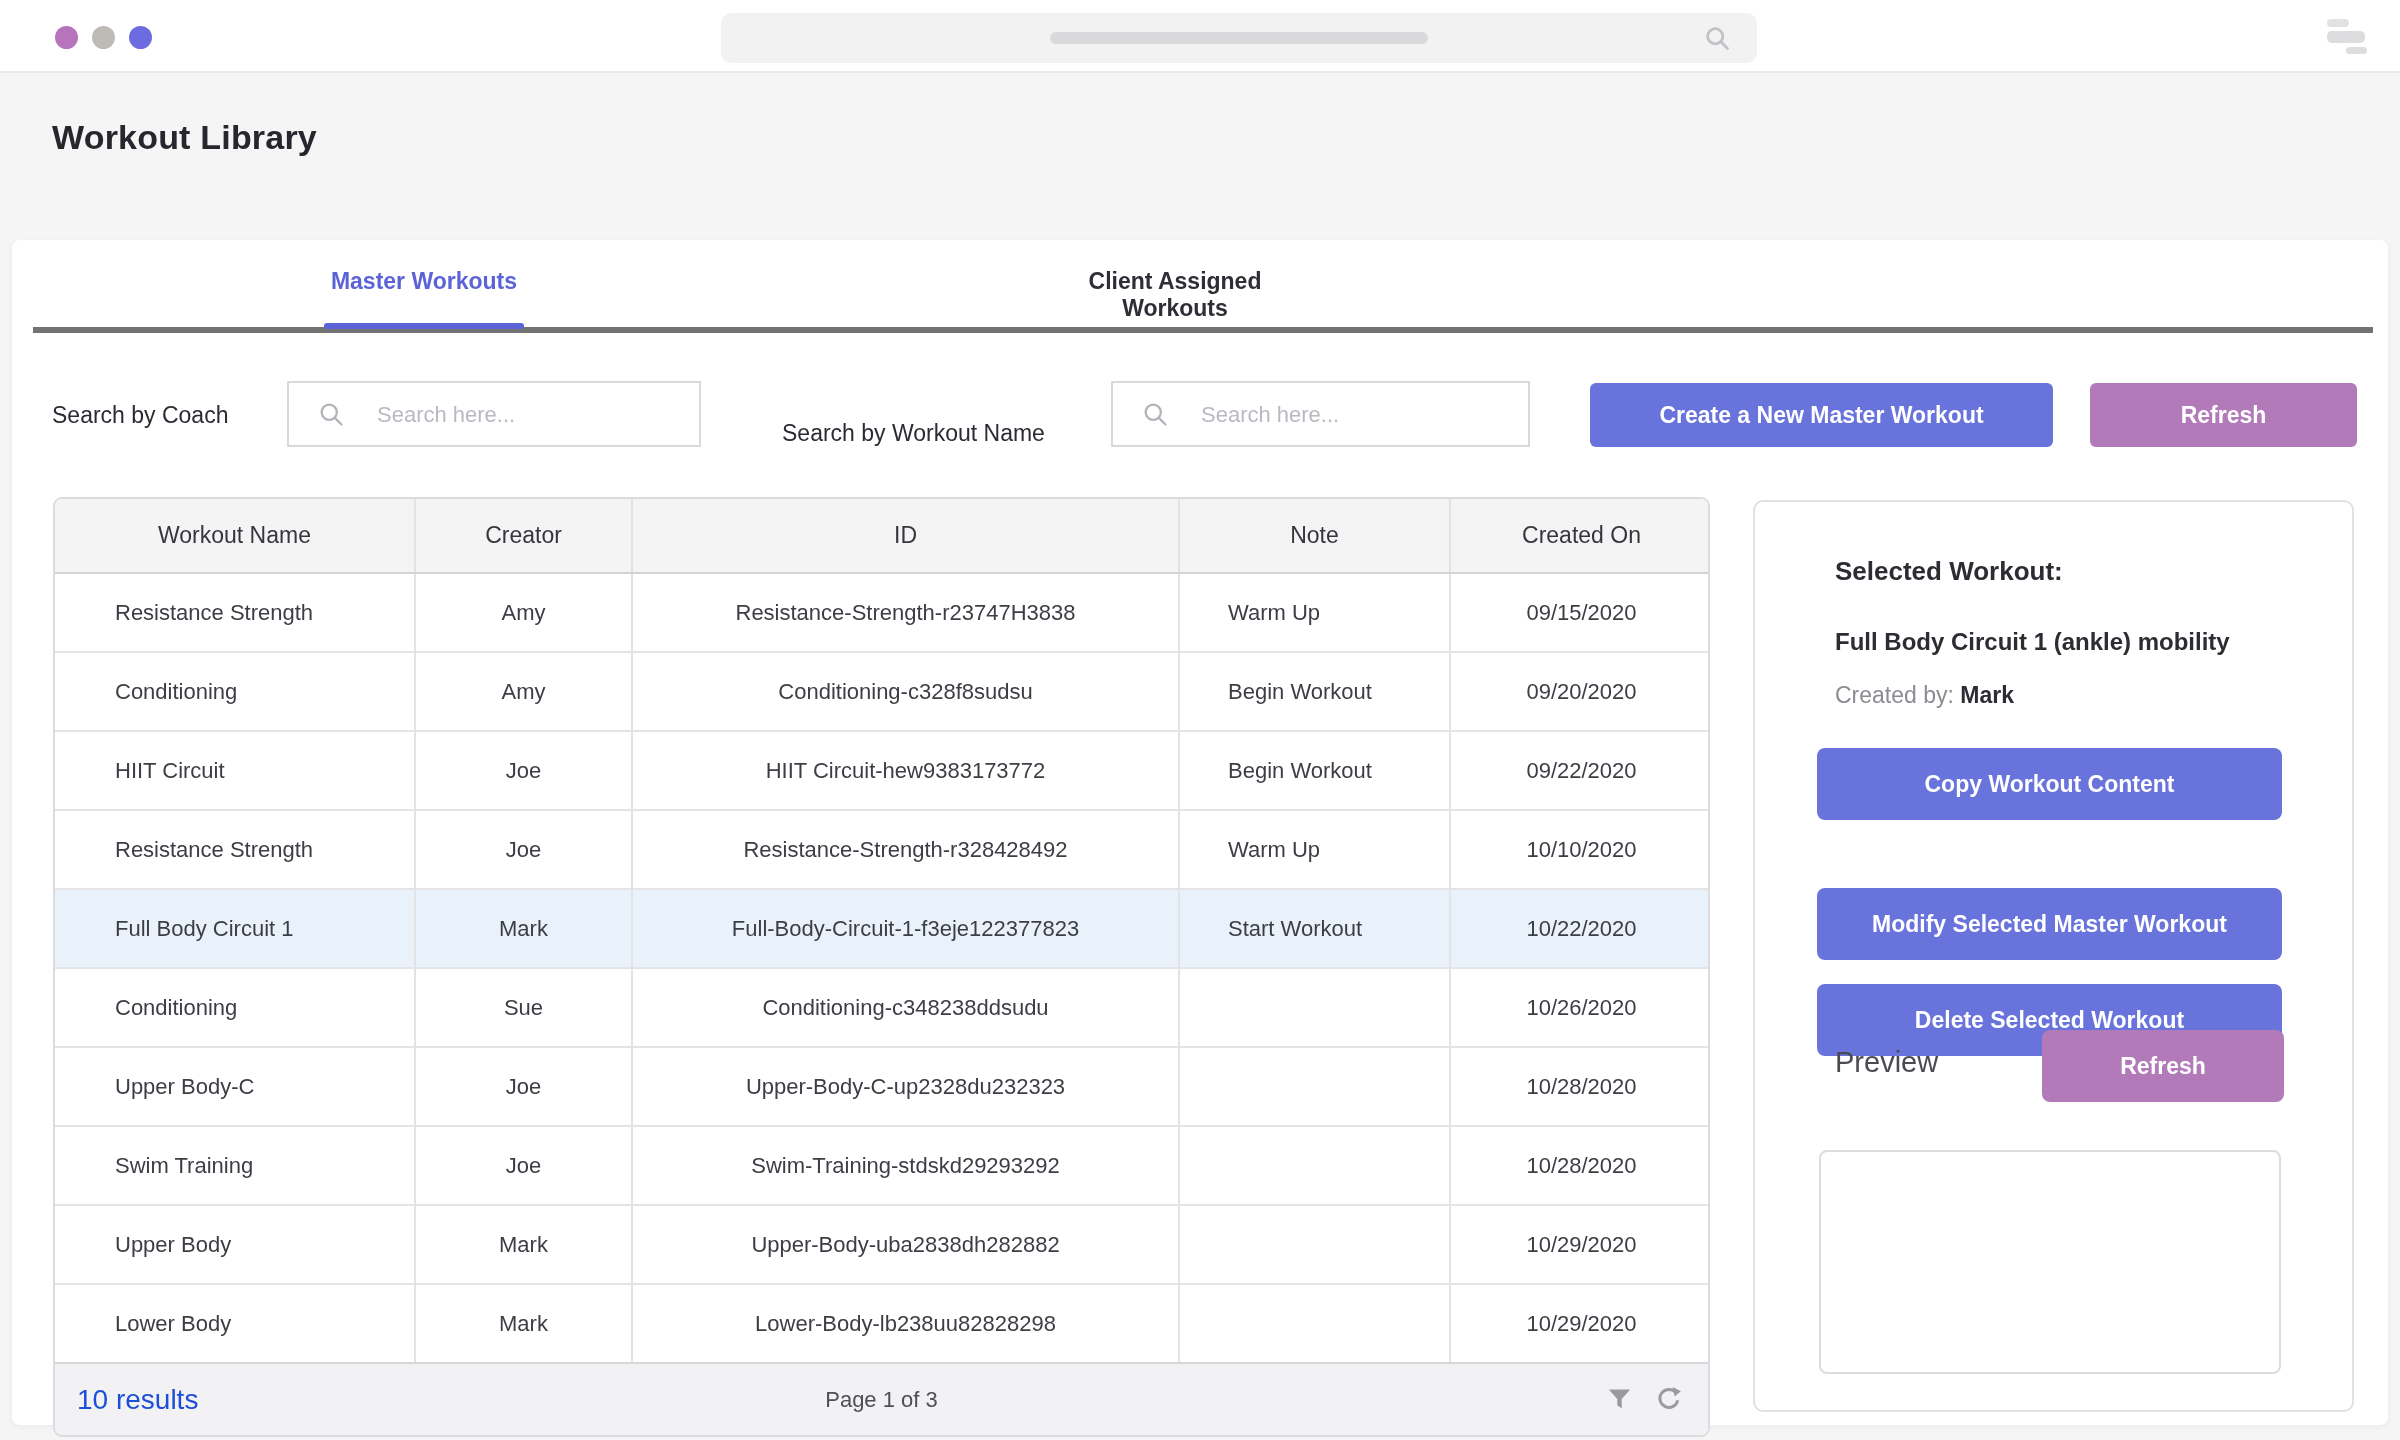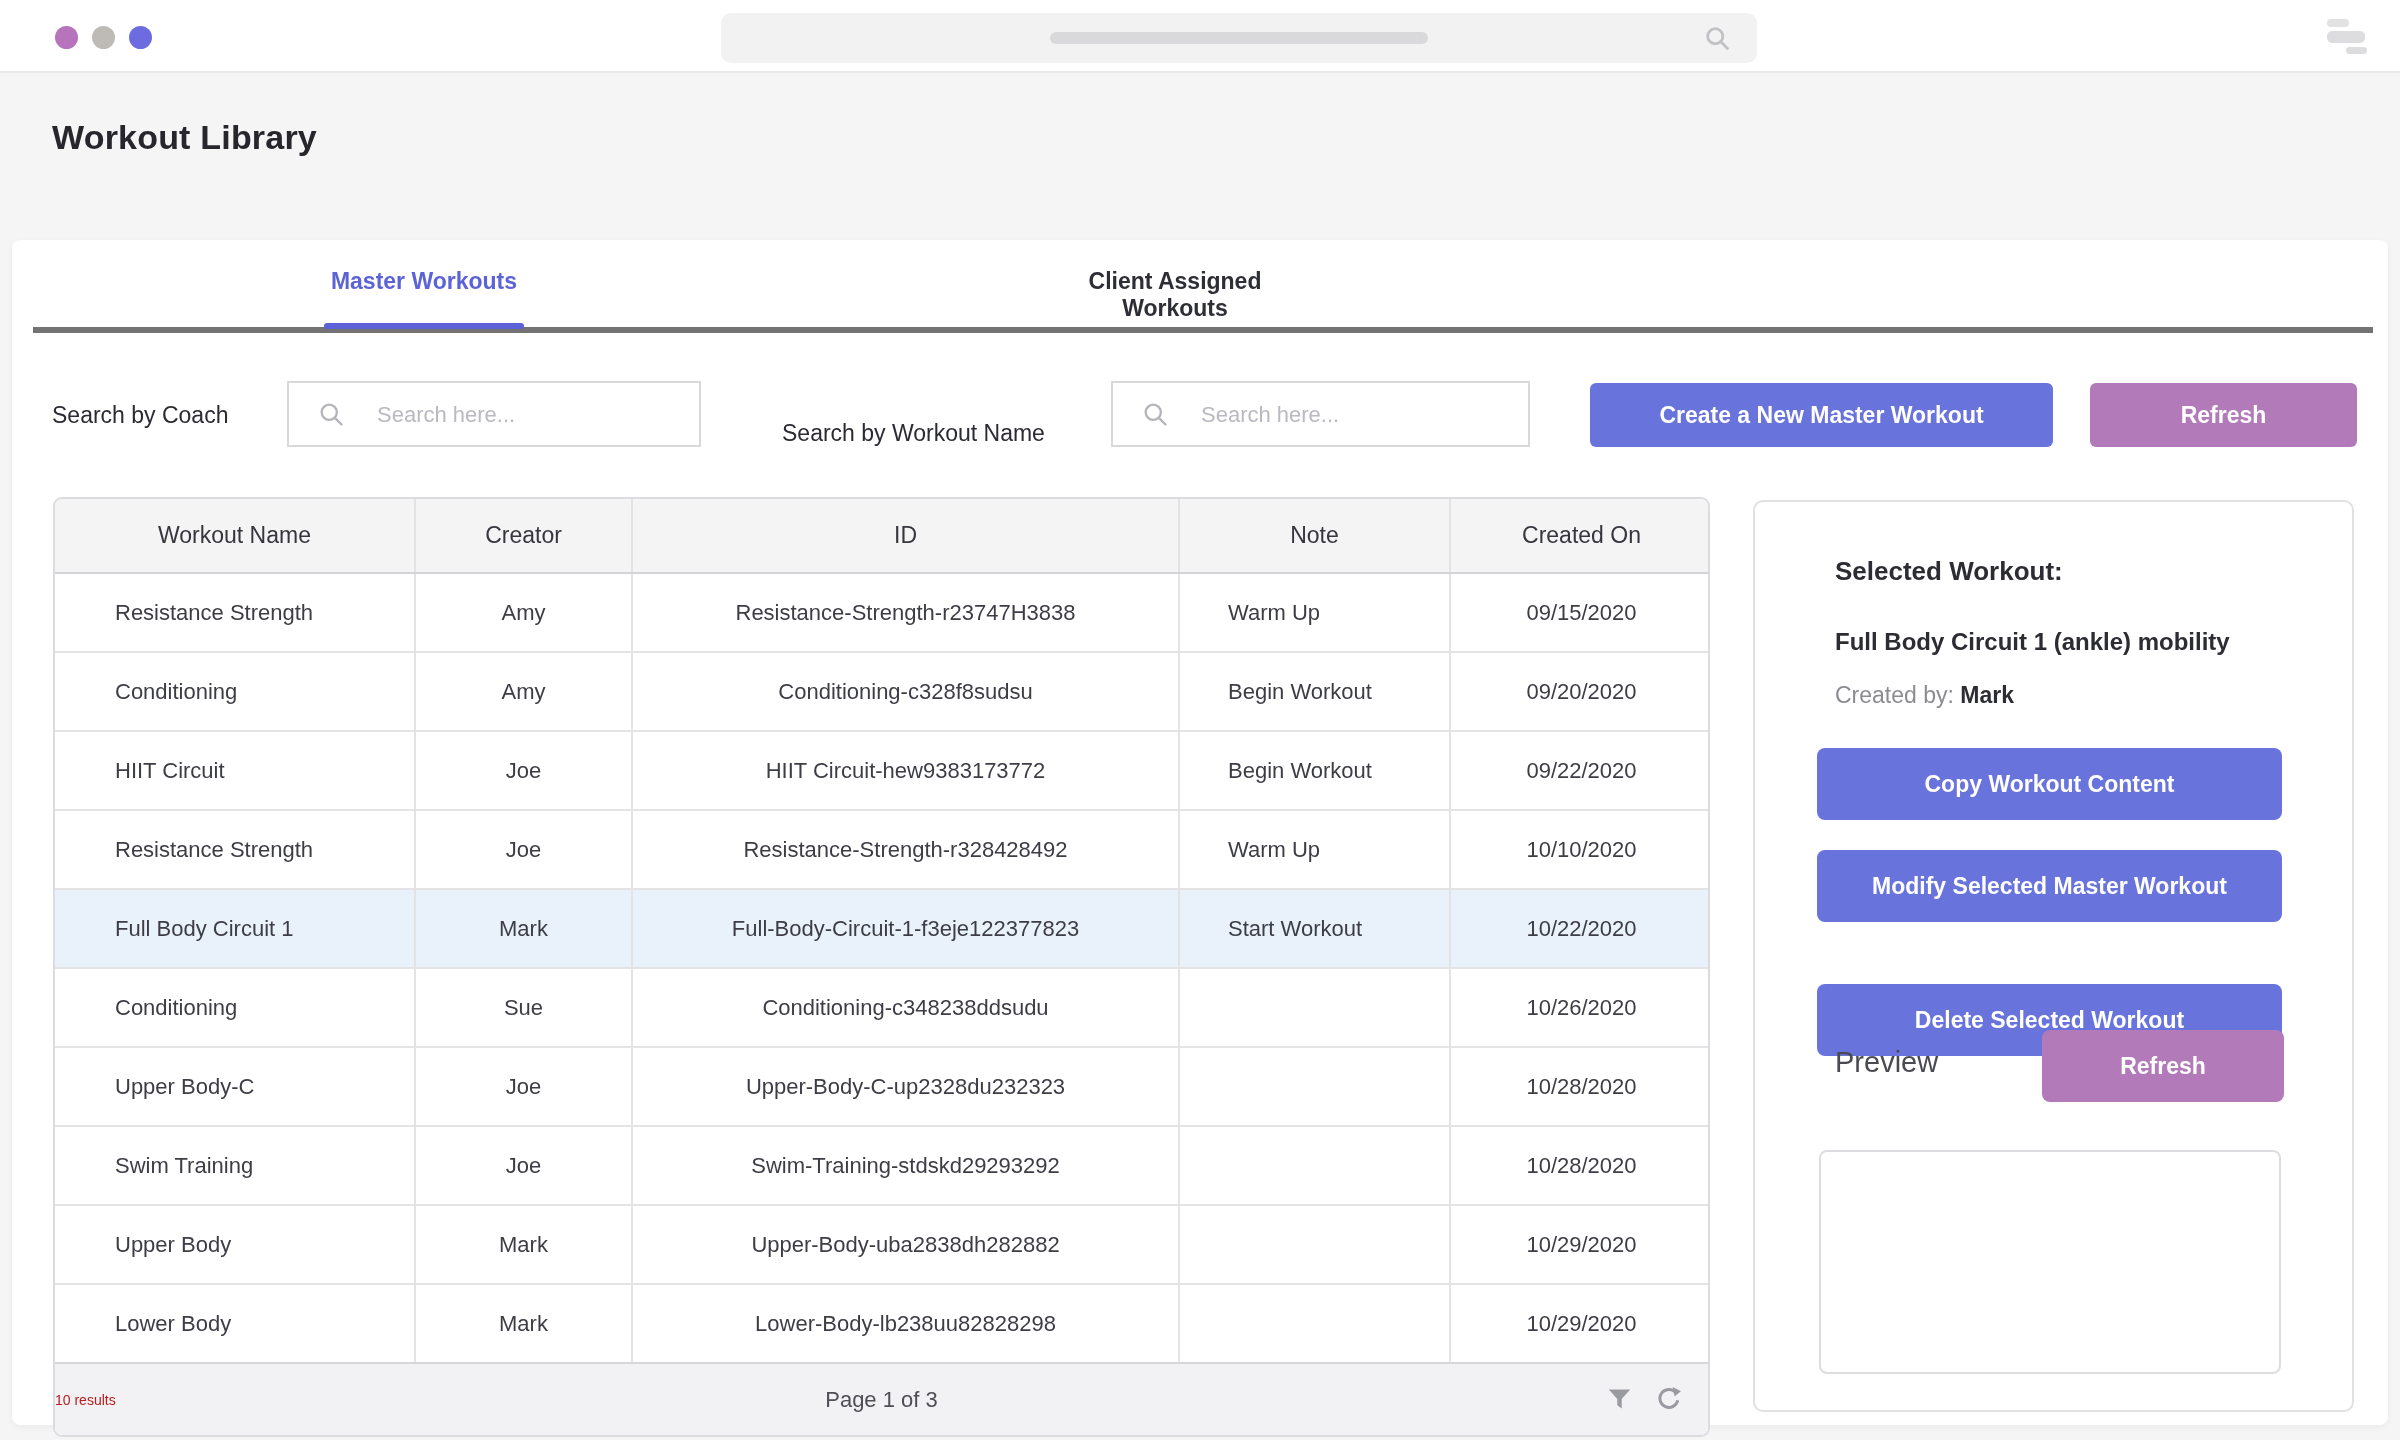--- a/index.html
+++ b/index.html
@@ -54,35 +54,35 @@
   th{height:71px;background:#f4f4f5;font-size:23px;font-weight:500;color:#36363e;border-bottom:2px solid #d4d4d8;}
   th,td{border-right:2px solid #e3e3e6;text-align:center;}
   th:last-child,td:last-child{border-right:none;}
   td{height:75px;font-size:22px;color:#3d3d45;}
   tbody tr + tr td{border-top:2px solid #e4e4e7;}
   td:first-child{text-align:left;padding-left:60px;}
   td:nth-child(4){text-align:left;padding-left:48px;}
   tbody tr.selected td{background:var(--selected-row-bg,#E9F1FA);}
   tbody tr{cursor:pointer;}
   .table-footer{position:relative;height:71px;background:#f2f2f4;border-top:2px solid #d7d7da;display:flex;align-items:center;}
-  .footer-results{font-size:14px;color:#b91c1c;}
+  .footer-results{margin-left:22px;font-size:28px;color:#1d4ed8;}
   .footer-page{position:absolute;left:50%;transform:translateX(-50%);font-size:22px;color:#4e4e56;}
   .footer-icons{margin-left:auto;margin-right:26px;display:flex;gap:22px;align-items:center;}
   .footer-icons svg{cursor:pointer;}
 
   
   .panel{position:absolute;left:1741px;top:260px;width:601px;height:912px;border:2px solid #e1e1e4;border-radius:10px;box-sizing:border-box;background:#fff;}
   .panel-heading{position:absolute;left:80px;top:54px;font-size:26px;font-weight:700;color:#2c2c33;}
   .panel-workout{position:absolute;left:80px;top:126px;font-size:24px;font-weight:600;color:#2c2c33;}
   .panel-createdby{position:absolute;left:80px;top:180px;font-size:23px;}
   .createdby-label{color:#8b8b92;}
   .createdby-value{color:#2c2c33;font-weight:600;}
   .panel-btn{position:absolute;left:62px;width:465px;height:72px;border-radius:8px;background:var(--accent-indigo,#6973DC);font-size:23px;}
   .btn-copy{top:246px;}
-  .btn-modify{top:348px;border-radius:8px;}
+  .btn-modify{top:386px;border-radius:8px;}
   .btn-delete{top:482px;}
   .preview-label{position:absolute;left:80px;top:544px;font-size:29px;color:#4a4a52;}
   .btn-refresh-preview{position:absolute;left:287px;top:528px;width:242px;height:72px;border-radius:8px;background:var(--accent-mauve,#B27AB9);font-size:23px;}
   .preview-box{position:absolute;left:64px;top:648px;width:462px;height:224px;border:2px solid #dddde1;border-radius:8px;box-sizing:border-box;background:#fff;}
 </style>
 </head>
 <body>
 
 <div class="screen">
 

